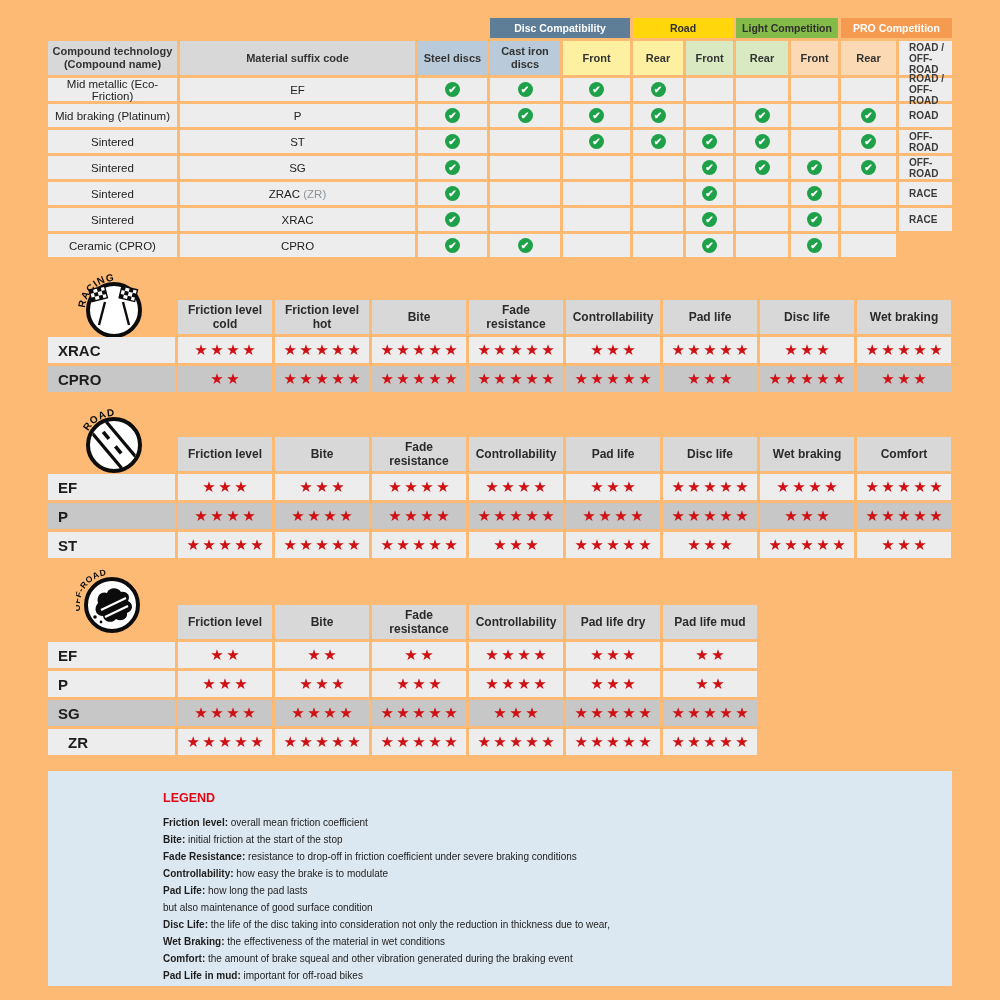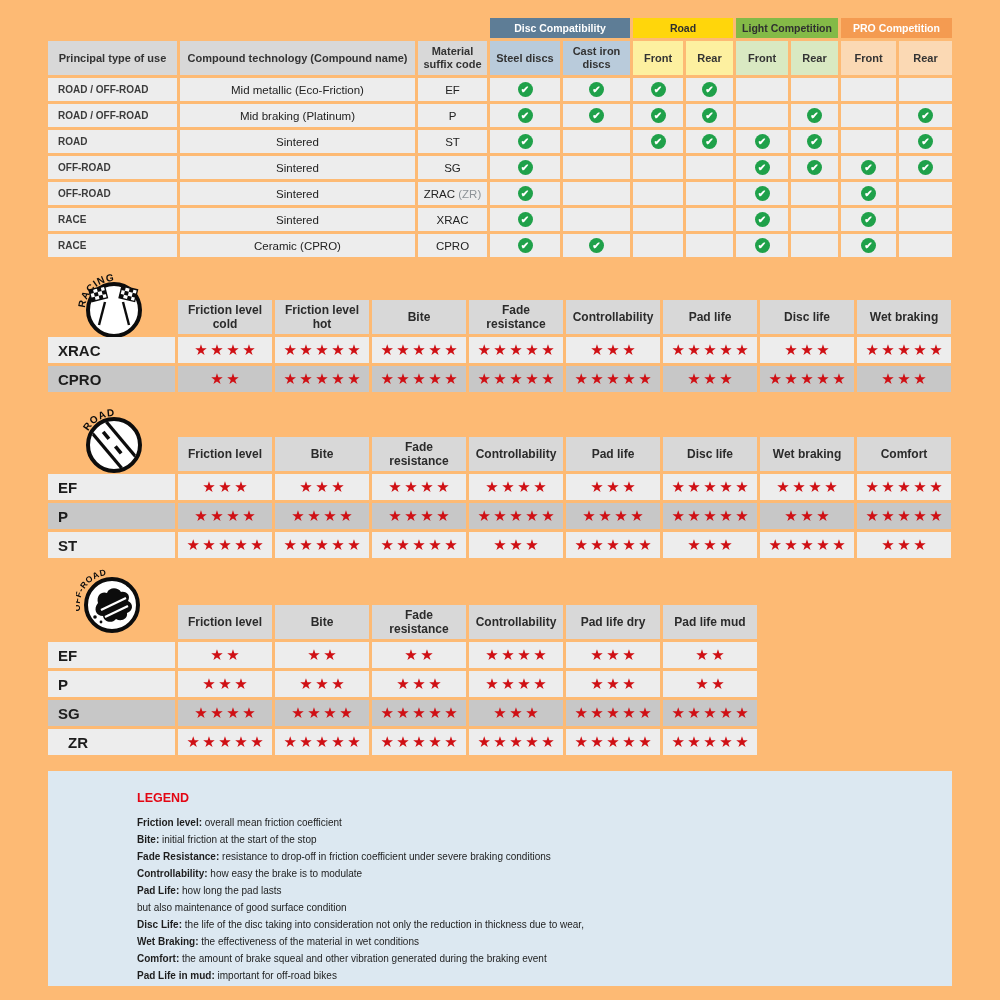--- a/index.html
+++ b/index.html
@@ -47,38 +47,37 @@
   
   .section-icon { position: absolute; width: 72px; height: 72px; }
   #icon-racing { left: 78px; top: 271px; }
   #icon-road { left: 78px; top: 405px; }
   #icon-offroad { left: 76px; top: 565px; }
   .icon-arc-text { font-family: "Liberation Sans", sans-serif; font-weight: 700; fill: #0c0c0c; }
 
   
   .legend {
     position: absolute; left: 48px; top: 771px; width: 904px; height: 215px;
-    padding: 20px 40px 0 89px;
+    padding: 20px 40px 0 115px;
   }
   .legend-title { font-size: 12.5px; font-weight: 700; margin-bottom: 9px; }
   .legend-line { font-size: 10px; line-height: 17px; color: #1d1d1d; }
   .legend-line b { font-weight: 700; }
 </style>
 </head>
 <body>
 
 <div class="page">
 
   <div class="compat-grid" id="compat-grid">
       <div class="ghost span3"></div>
       <div class="cell group-head" style="background: rgb(94, 125, 150); color: rgb(255, 255, 255);">Disc Compatibility</div>
       <div class="cell group-head" style="background: rgb(255, 214, 11); color: rgb(47, 47, 47);">Road</div>
       <div class="cell group-head" style="background: rgb(132, 186, 71); color: rgb(47, 47, 47);">Light Competition</div>
       <div class="cell group-head" style="background: rgb(244, 155, 81); color: rgb(255, 255, 255);">PRO Competition</div>
-      <div class="cell sub-head" style="background: rgb(216, 216, 216);">Principal type of use</div>
       <div class="cell sub-head" style="background: rgb(216, 216, 216);">Compound technology (Compound name)</div>
       <div class="cell sub-head" style="background: rgb(216, 216, 216);">Material suffix code</div>
       <div class="cell sub-head" style="background: rgb(185, 203, 219);">Steel discs</div>
       <div class="cell sub-head" style="background: rgb(185, 203, 219);">Cast iron discs</div>
       <div class="cell sub-head" style="background: rgb(253, 240, 160);">Front</div>
       <div class="cell sub-head" style="background: rgb(253, 240, 160);">Rear</div>
       <div class="cell sub-head" style="background: rgb(217, 233, 194);">Front</div>
       <div class="cell sub-head" style="background: rgb(217, 233, 194);">Rear</div>
       <div class="cell sub-head" style="background: rgb(251, 217, 180);">Front</div>
       <div class="cell sub-head" style="background: rgb(251, 217, 180);">Rear</div>

